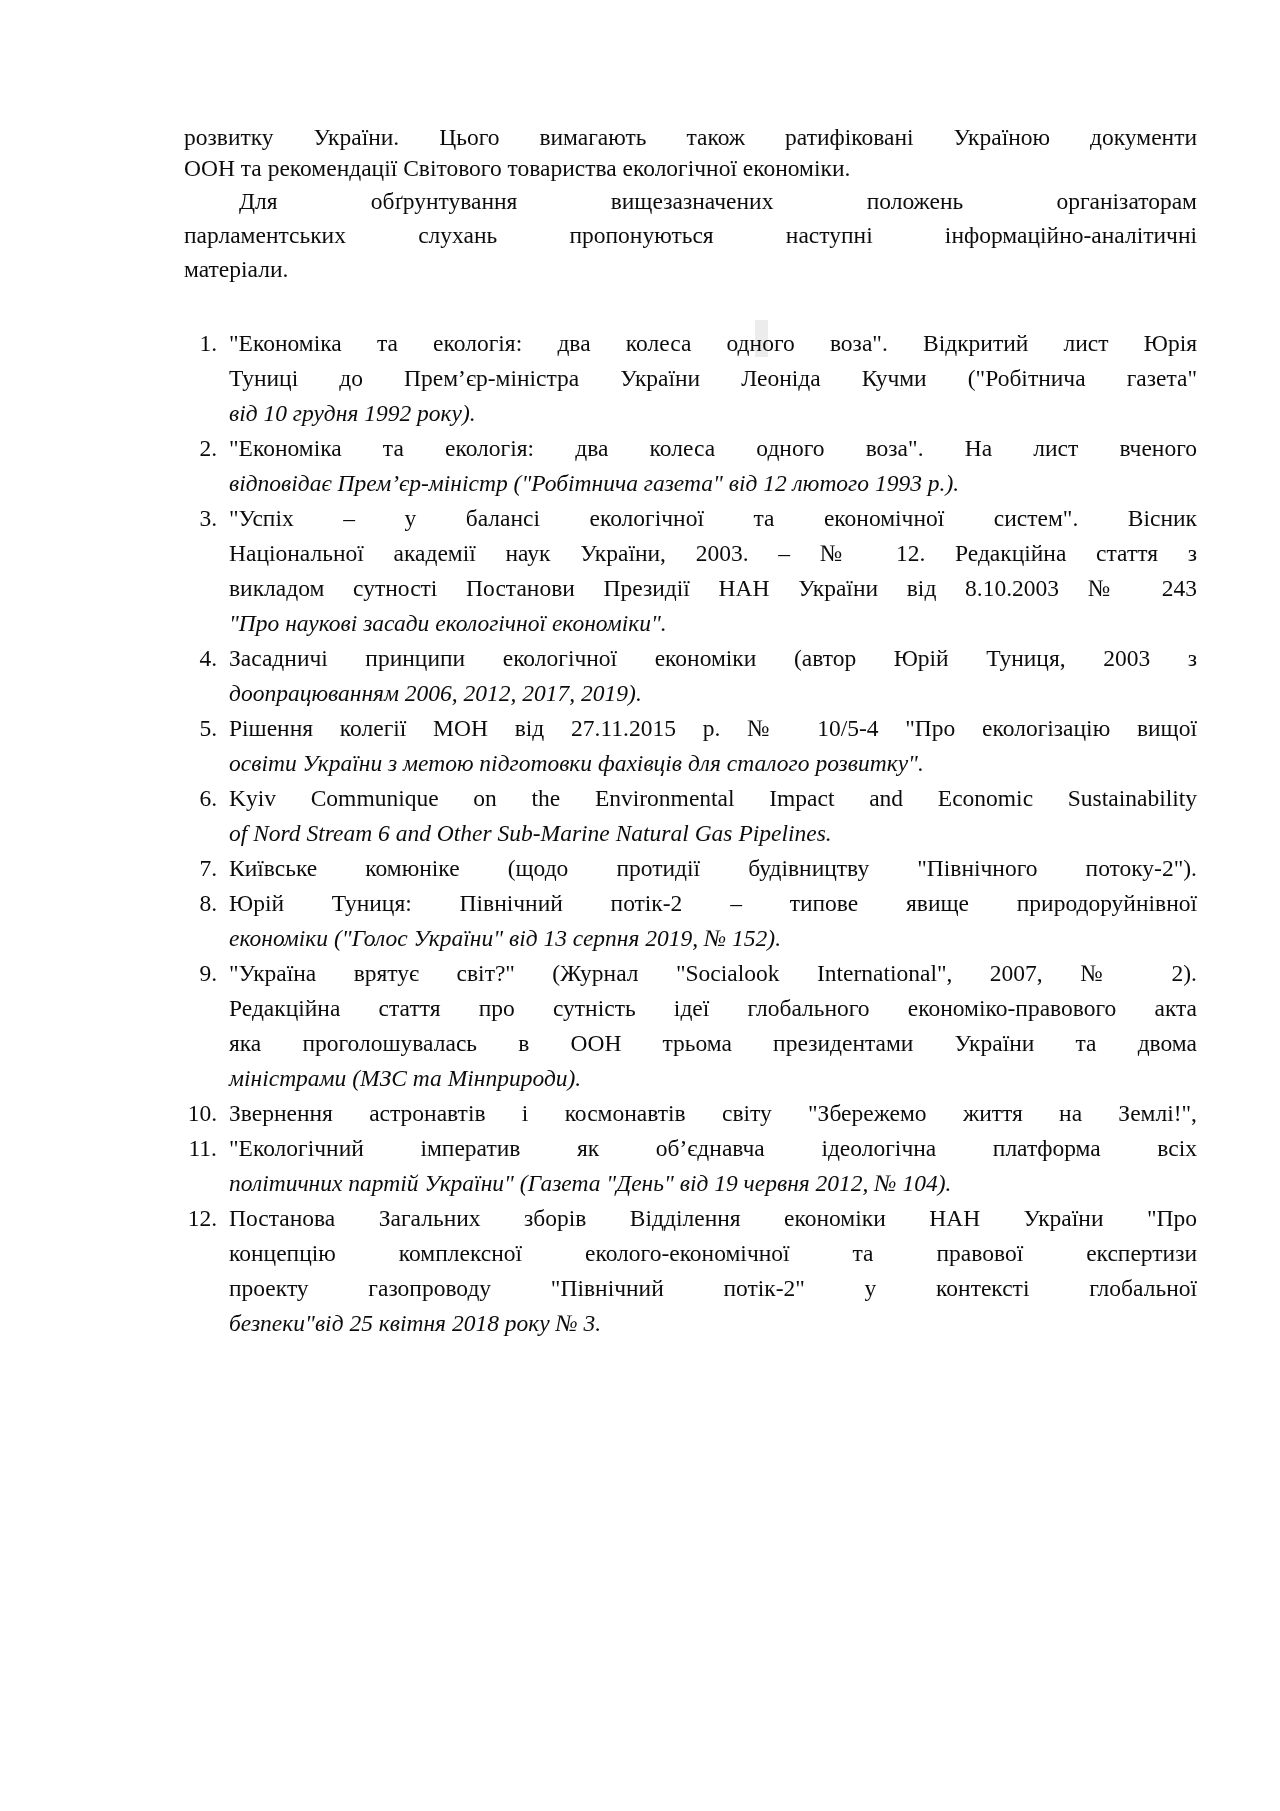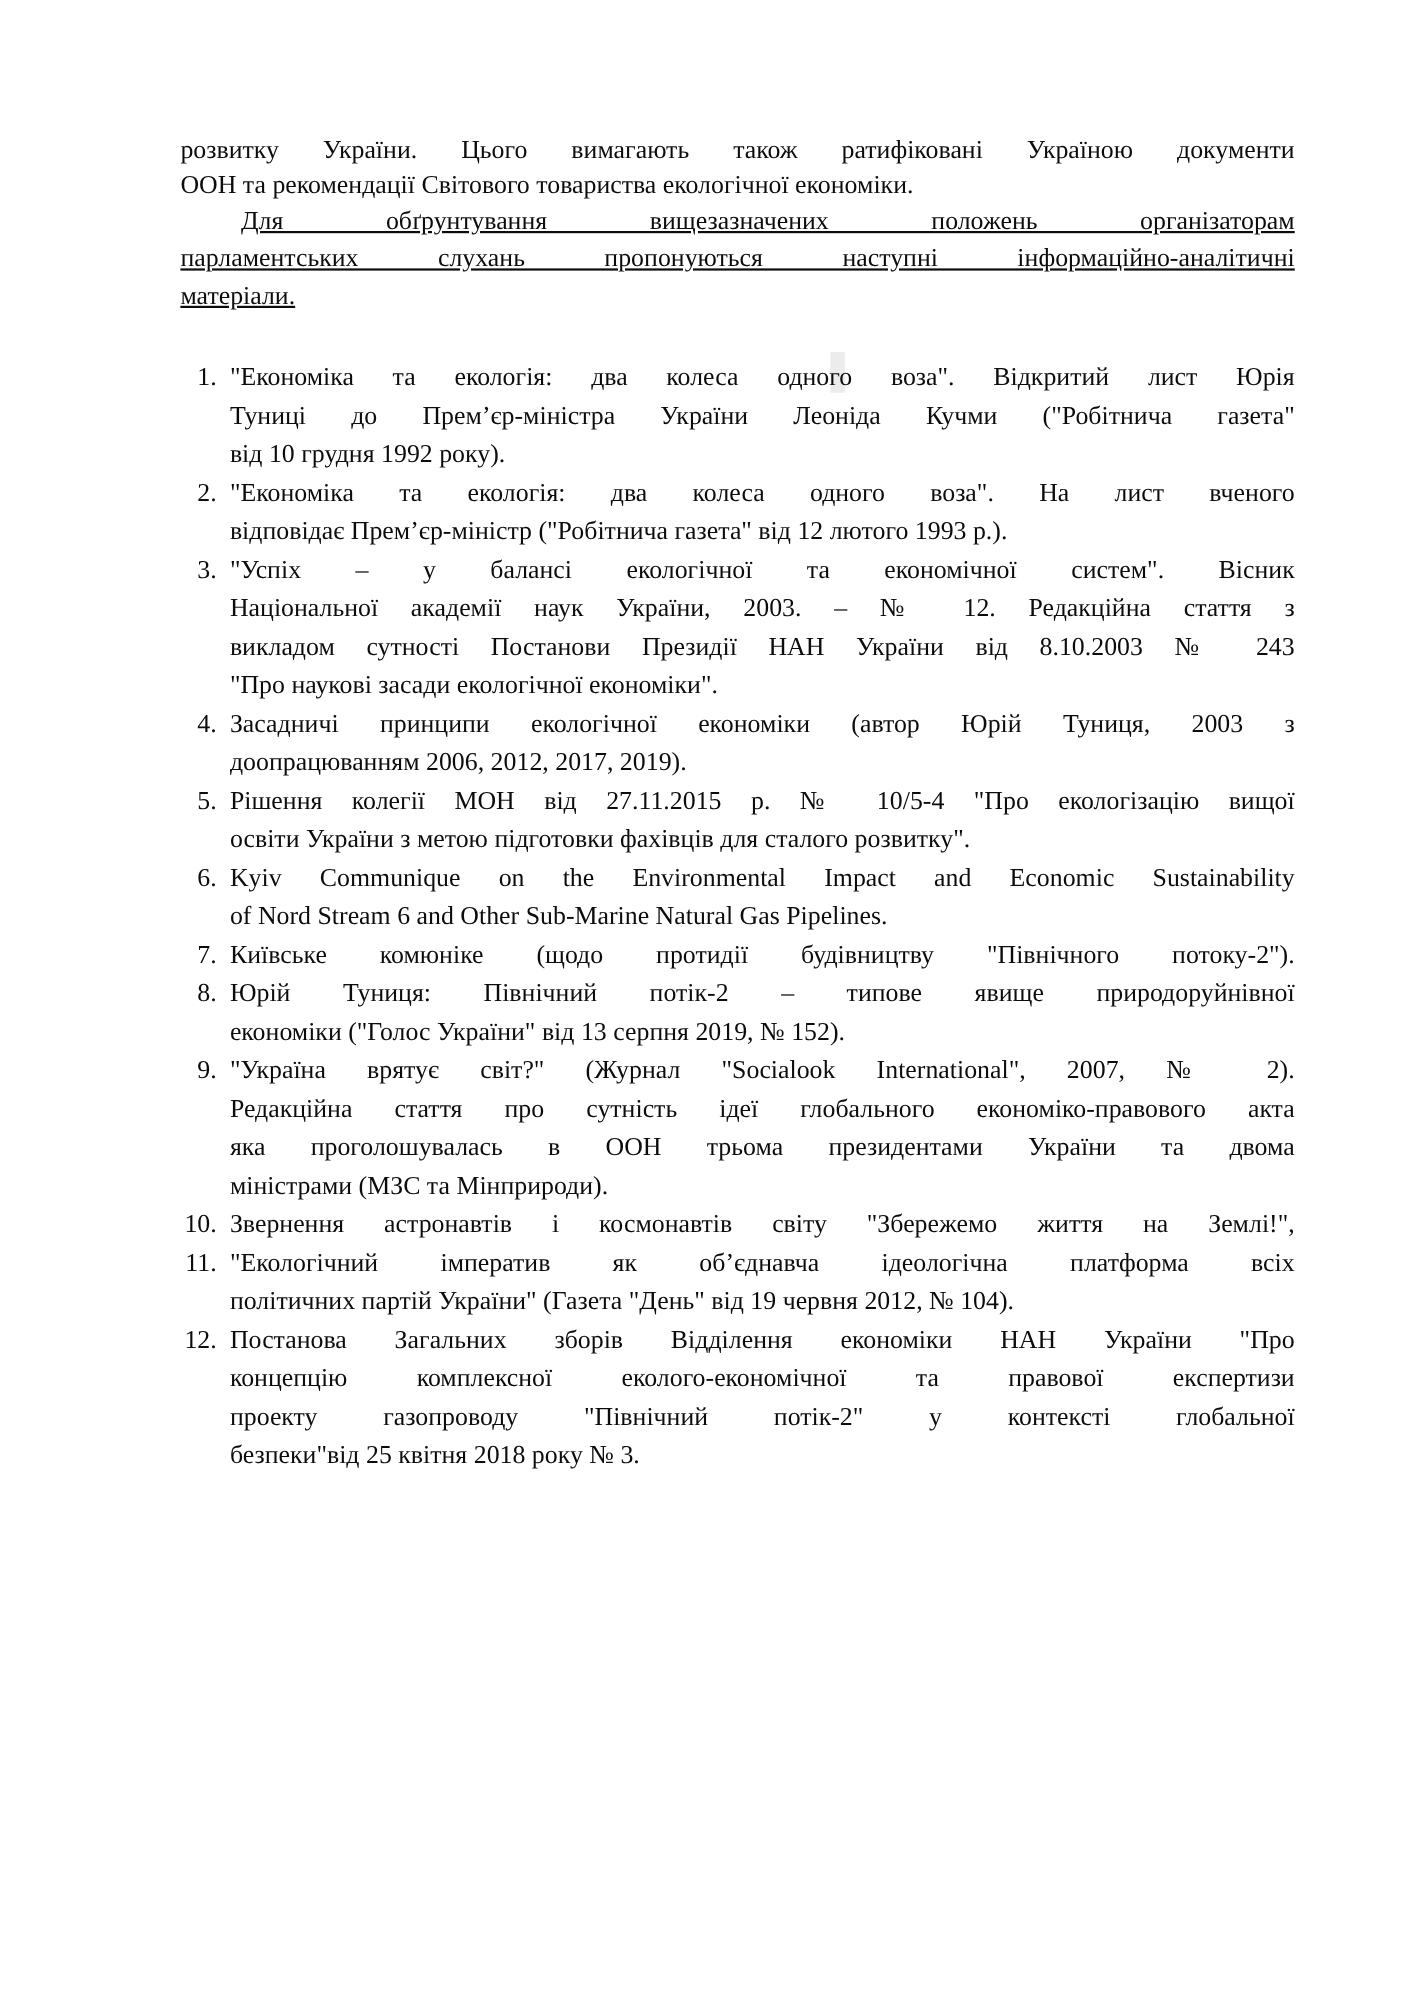--- a/index.html
+++ b/index.html
@@ -7,32 +7,32 @@
     width: 1280px;
     height: 1811px;
     position: relative;
     background: #ffffff;
     color: #0c0c0c;
     font-family: "Liberation Serif", "DejaVu Serif", serif;
     overflow: hidden;
   }
   .content {
     position: absolute;
-    left: 164px;
+    left: 184px;
     top: 122px;
     width: 1013px;
   }
   .line {
     font-size: 23.5px;
     text-align: justify;
     text-align-last: justify;
     white-space: normal;
   }
   .para .line { line-height: 31px; }
-  .para.p2 .line { line-height: 34px; text-decoration: underline; }
+  .para.p2 .line { line-height: 34px; }
   .line.last { text-align-last: left; }
   .line.first-indent { text-indent: 55px; }
 
   ol.materials {
     list-style: none;
     margin: 40px 0 0 0;
     padding: 0;
   }
   li.item { display: flex; align-items: flex-start; }
   .num {
@@ -41,21 +41,21 @@
     box-sizing: border-box;
     padding-right: 12px;
     font-size: 23.5px;
     line-height: 35px;
     text-align: right;
     white-space: nowrap;
   }
   .itext { flex: 1 1 auto; min-width: 0; }
   .itext .line { line-height: 35px; }
   .itext .line:only-child { text-align-last: justify; }
-  .itext .line.last:not(:only-child) { text-align-last: left; }
+  .itext .line.last:not(:only-child) { text-align-last: left; font-style: italic; }
 
   .scan-artifact {
     position: absolute;
     left: 755px;
     top: 320px;
     width: 13px;
     height: 37px;
     background: #ececec;
   }
 </style>

